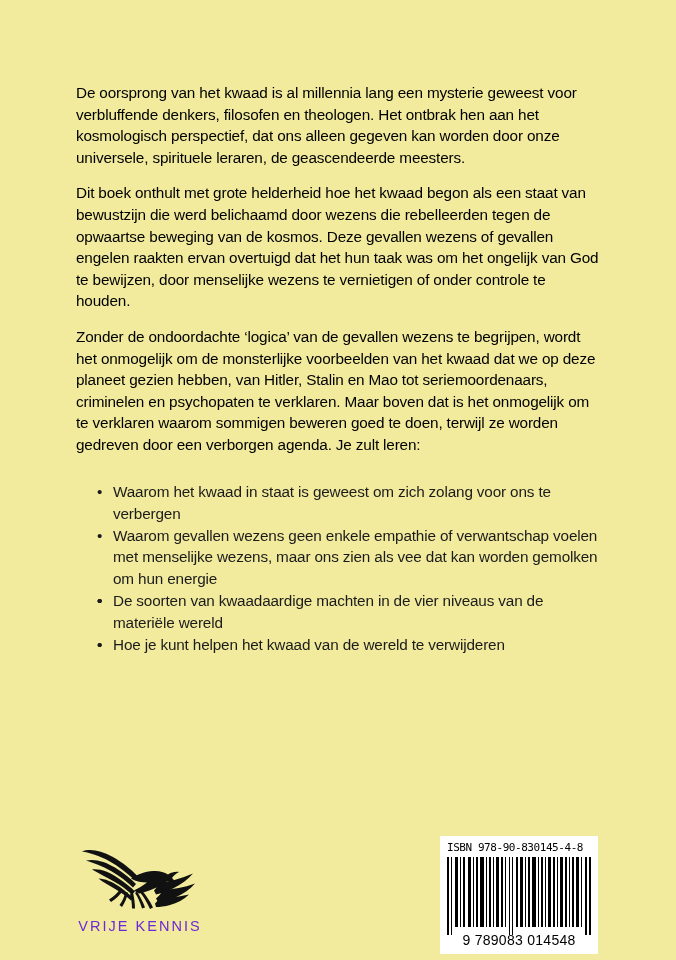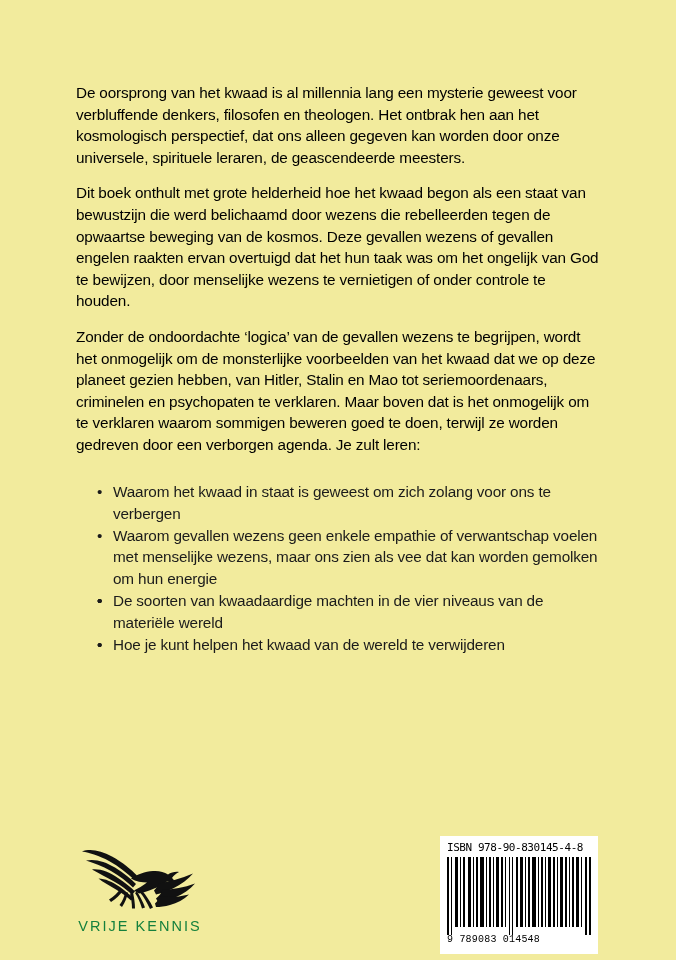--- a/index.html
+++ b/index.html
@@ -80,21 +80,21 @@
     width: 130px;
     height: 78px;
     margin: 0 auto;
     display: block;
   }
   .publisher-name {
     display: block;
     margin-top: 4px;
     font-size: 14.5px;
     letter-spacing: 0.14em;
-    color: #15803d;
+    color: #6d28d9;
     font-family: "Liberation Sans", sans-serif;
   }
 
   
   .barcode-panel {
     position: absolute;
     left: 440px;
     top: 836px;
     width: 158px;
     height: 118px;
@@ -113,22 +113,23 @@
     white-space: nowrap;
   }
   .barcode-bars {
     display: block;
     width: 144px;
     height: 78px;
     margin: 3px auto 0 auto;
   }
   .ean-digits {
     display: block;
-    font-family: Liberation Mono, monospace;
-    font-size: 10px;
+    text-align: center;
+    font-family: Liberation Sans, sans-serif;
+    font-size: 14px;
     letter-spacing: 0.02em;
     color: #000;
     line-height: 12px;
     margin-top: -1px;
     white-space: nowrap;
   }
 </style>
 </head>
 <body>
 

